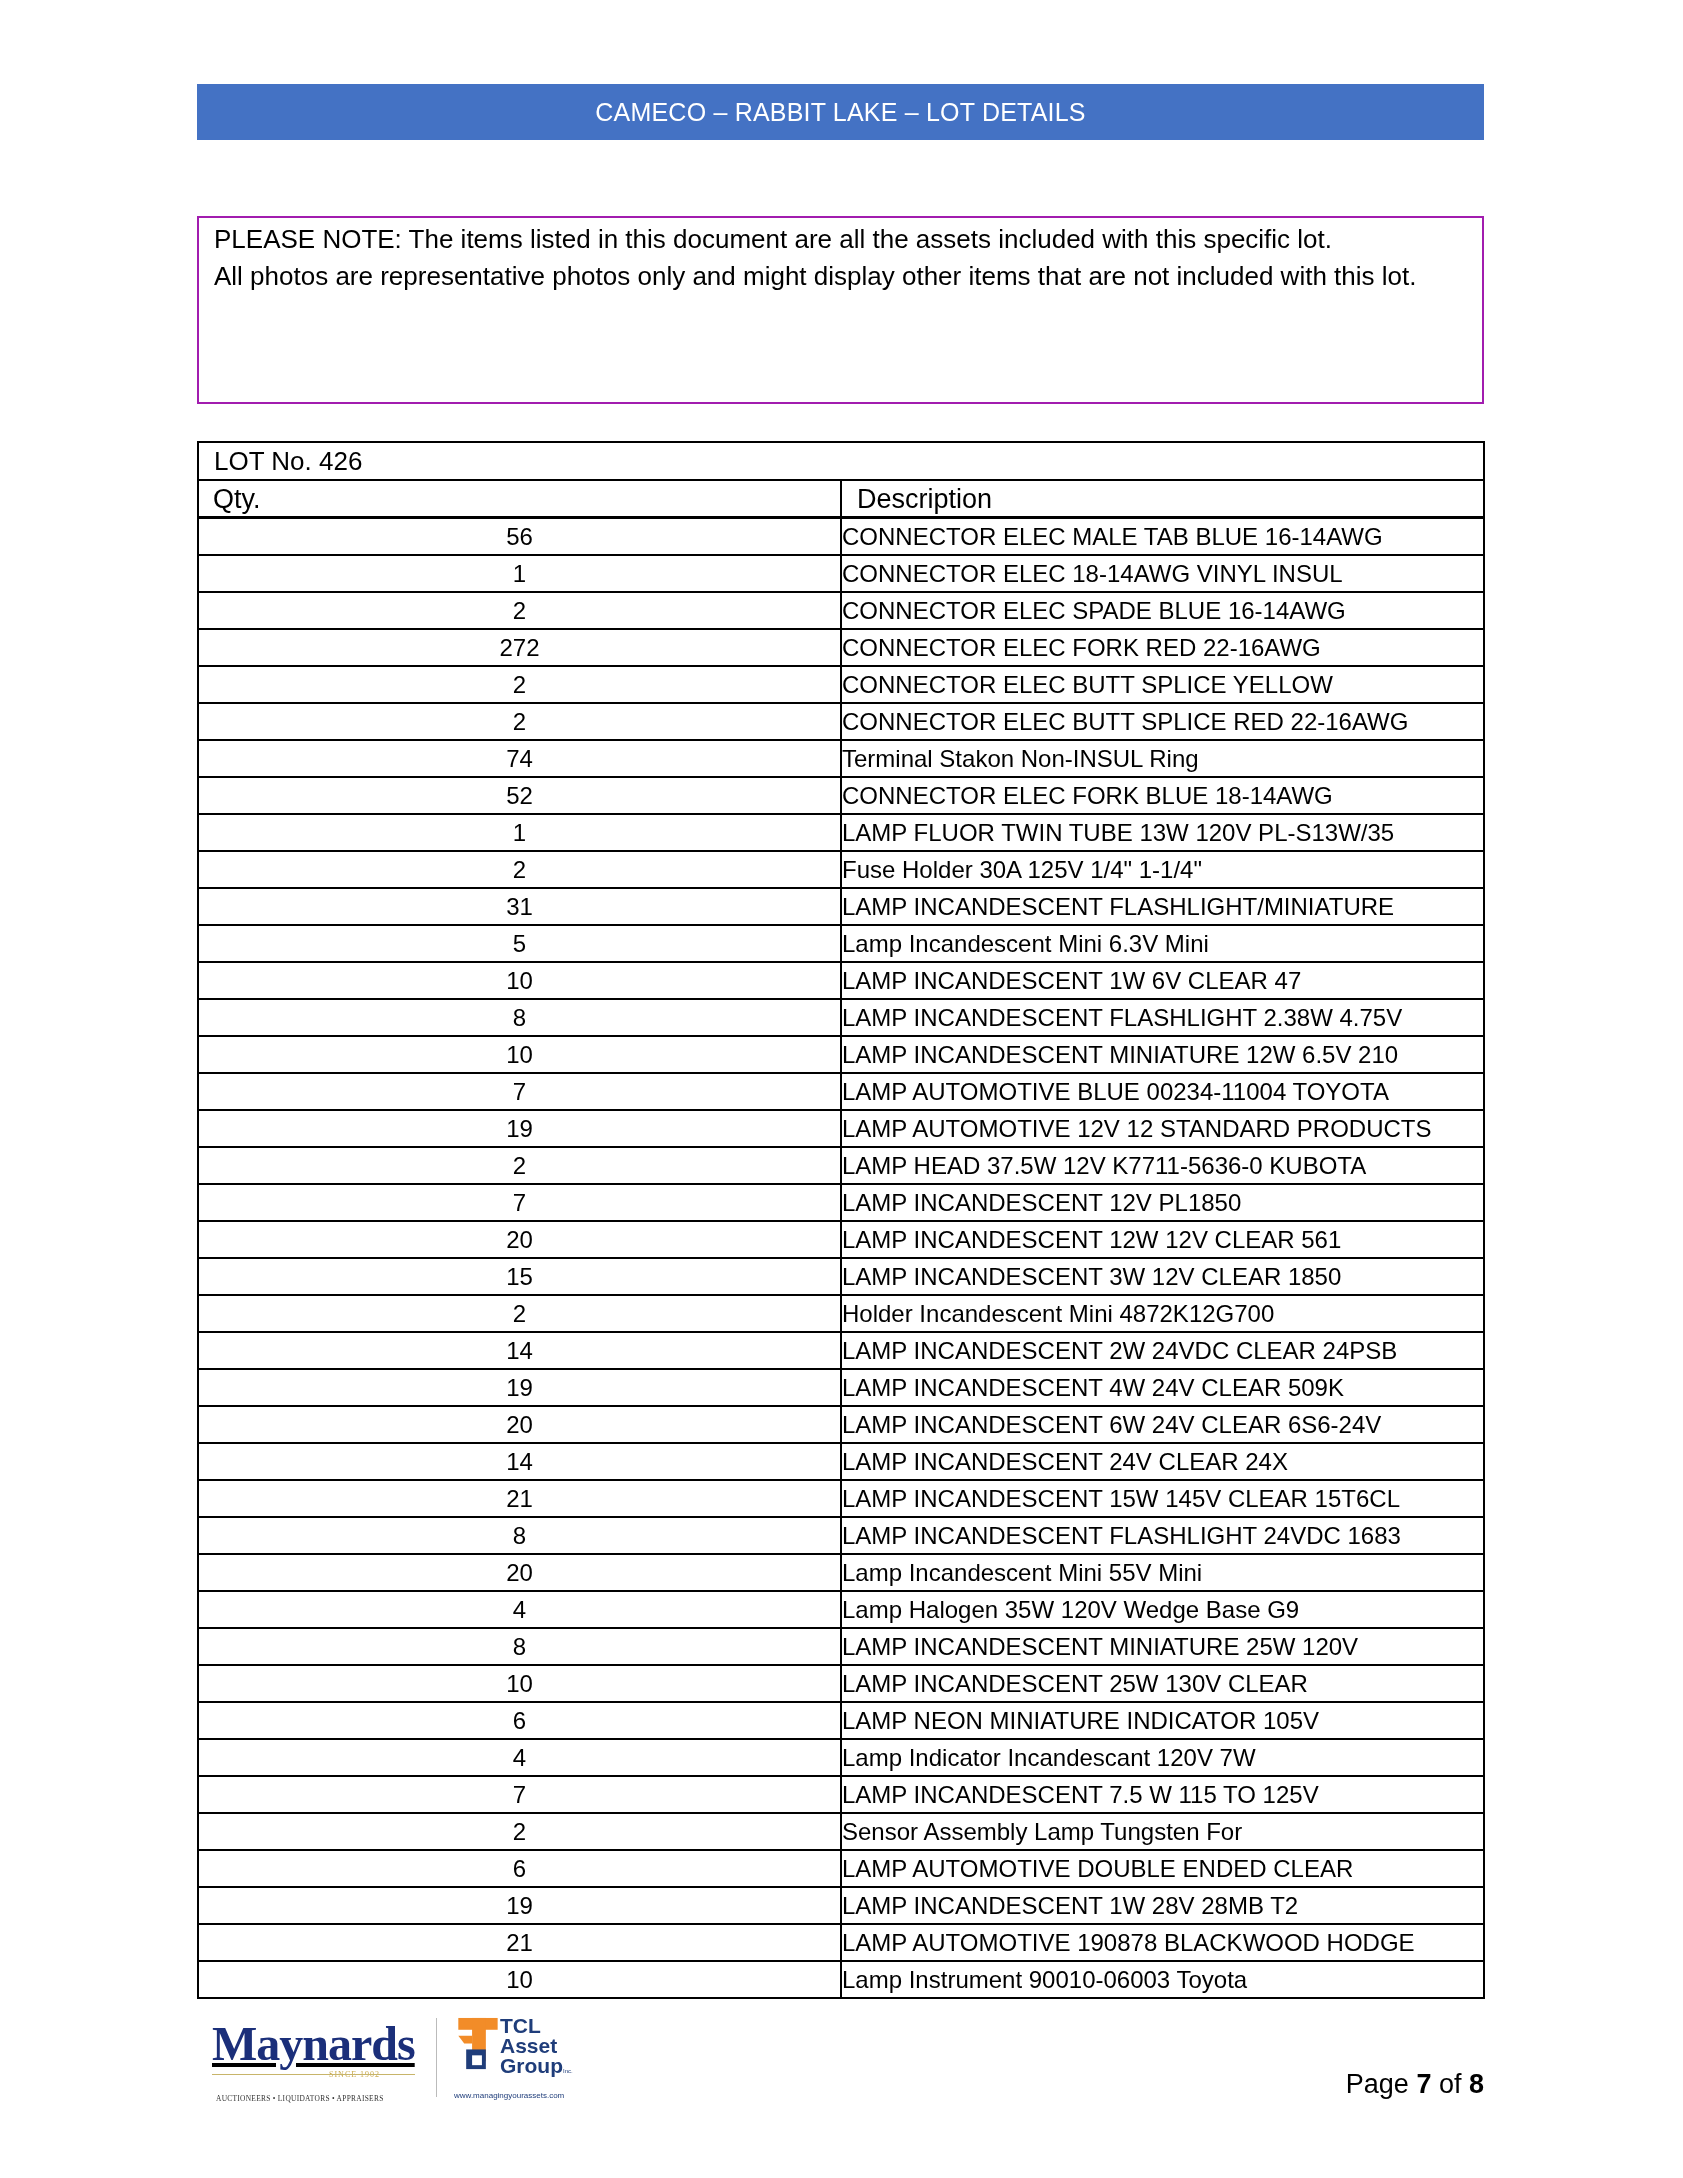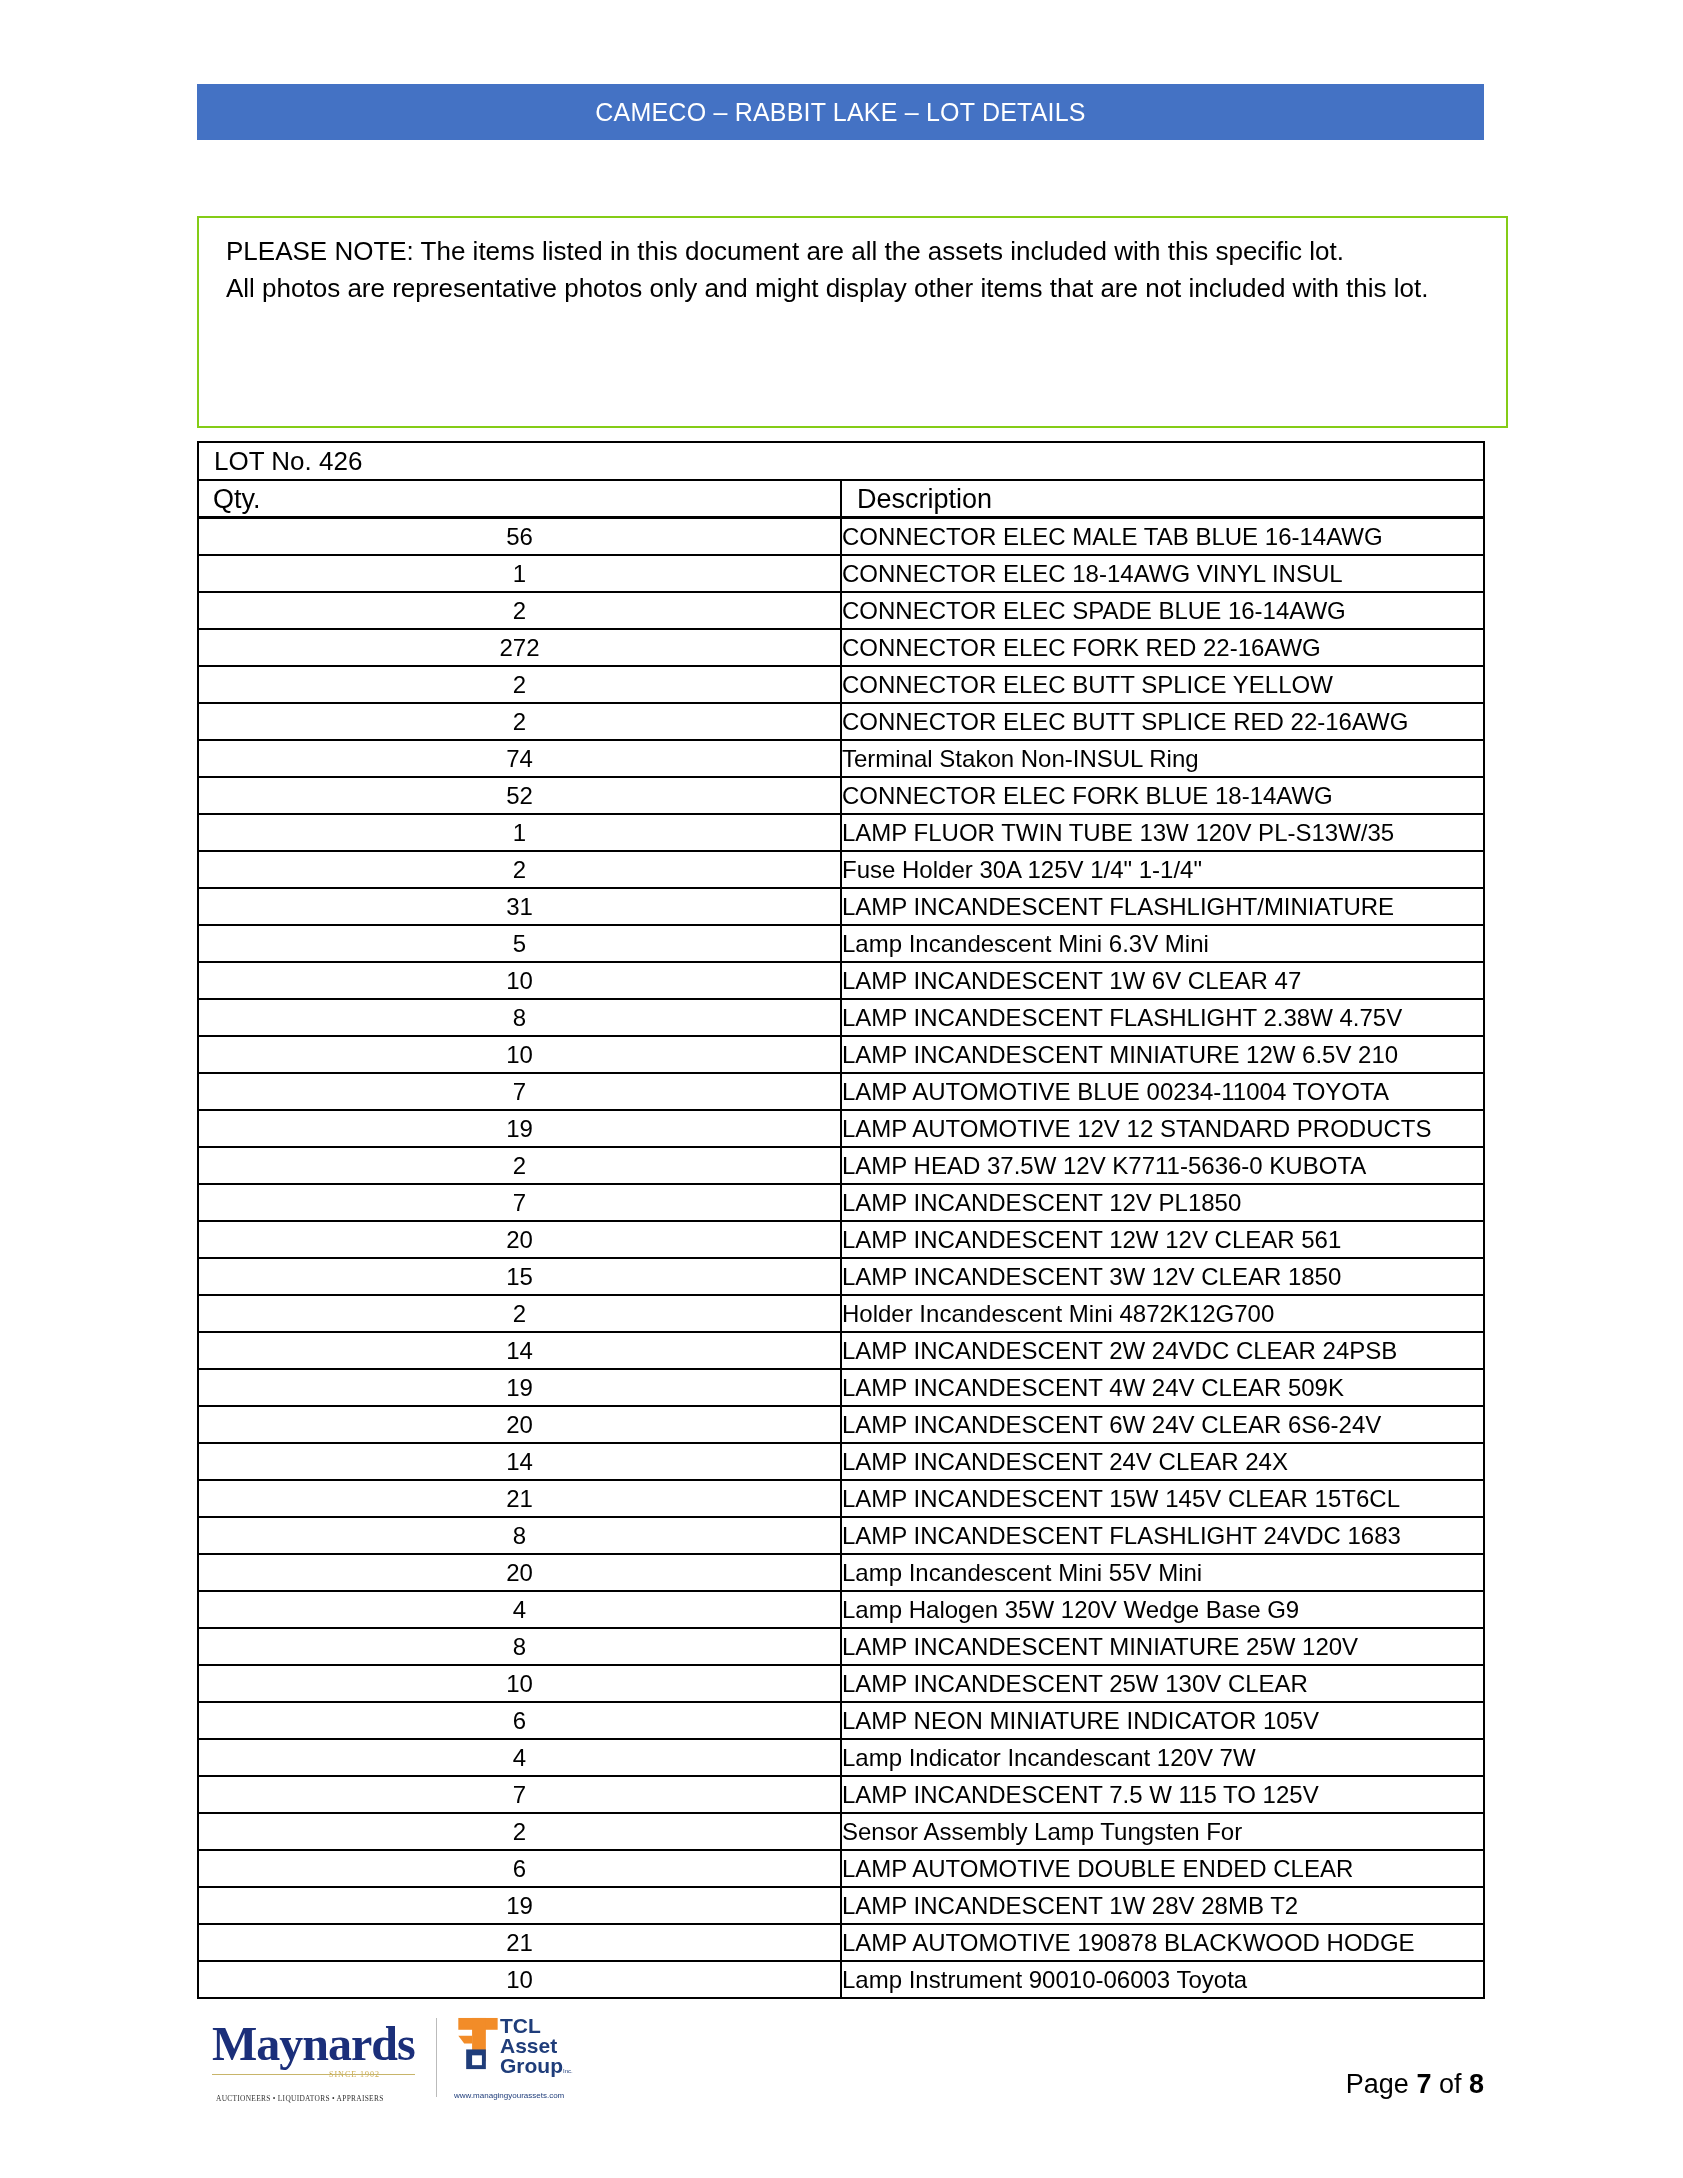--- a/index.html
+++ b/index.html
@@ -1,30 +1,30 @@
 <!DOCTYPE html>
 <html><head>
 <meta charset="utf-8">
 <style>
   html, body { margin: 0; padding: 0; background: #ffffff; }
   body { width: 1683px; height: 2178px; position: relative; font-family: "Liberation Sans", "DejaVu Sans", sans-serif; color: #000; overflow: hidden; }
   .header-bar { position: absolute; left: 197px; top: 84px; width: 1287px; height: 56px; background: #4472C4; color: #fff; display: flex; align-items: center; justify-content: center; font-size: 25px; letter-spacing: 0.2px; }
-  .note-box { position: absolute; left: 197px; top: 216px; width: 1283px; height: 184px; border: 2px solid #84cc16; box-sizing: content-box; padding: 12px; }
+  .note-box { position: absolute; left: 197px; top: 216px; width: 1283px; height: 184px; border: 2px solid #a21caf; box-sizing: content-box; padding: 0; }
   .note-box p { margin: 0; padding: 0 14px 0 15px; font-size: 26px; line-height: 37px; text-align: justify; }
   .note-box p.first { padding-top: 3px; }
   table.lot { position: absolute; left: 197px; top: 441px; width: 1288px; border-collapse: collapse; table-layout: fixed; }
   table.lot td { border: 2px solid #000; padding: 0; font-size: 24px; height: 35px; line-height: 34px; overflow: hidden; white-space: nowrap; }
   table.lot tr.title td { font-size: 26px; padding-left: 15px; height: 36px; border-bottom-width: 2px; }
   table.lot tr.colhead td { font-size: 27px; height: 35px; border-bottom-width: 3px; }
   table.lot tr.colhead td.qty { padding-left: 14px; text-align: left; }
   table.lot tr.colhead td.desc { padding-left: 15px; }
   table.lot td.qty { width: 181px; text-align: center; }
   table.lot td.desc { }
   .footer-logos { position: absolute; left: 208px; top: 2008px; width: 396px; height: 99px; }
-  .maynards { position: absolute; left: 4px; top: 12px; width: 208px; height: 79px; }
+  .maynards { position: absolute; left: 4px; top: 12px; width: 208px; height: 79px; text-decoration: underline; }
   .maynards .word { font-family: "Liberation Serif", "DejaVu Serif", serif; font-weight: bold; font-size: 48px; color: #1b2f7a; letter-spacing: -1px; line-height: 48px; }
   .maynards .since { position: absolute; left: 117px; top: 44px; font-family: "Liberation Serif", serif; font-size: 8px; color: #c8a84a; letter-spacing: 1px; margin-top: 6px; }
   .maynards .rule { position: absolute; left: 0; top: 54px; width: 203px; height: 1px; background: #c8b56a; }
   .maynards .tag { position: absolute; left: 4px; top: 74px; font-family: "Liberation Serif", serif; font-size: 7.4px; color: #333; letter-spacing: 0.3px; white-space: nowrap; }
   .divider { position: absolute; left: 228px; top: 10px; width: 1px; height: 79px; background: #bbb; }
   .tcl { position: absolute; left: 244px; top: 8px; width: 158px; height: 89px; }
   .tcl .mark { position: absolute; left: 0; top: 0; width: 50px; height: 59px; }
   .tcl .txt { position: absolute; left: 48px; top: 0; font-family: "Liberation Sans", sans-serif; font-weight: bold; color: #1f3d7a; font-size: 21px; line-height: 20px; }
   .tcl .txt small { font-size: 6px; font-weight: normal; }
   .tcl .url { position: absolute; left: 2px; top: 75px; font-size: 8px; color: #1f3d7a; white-space: nowrap; }

